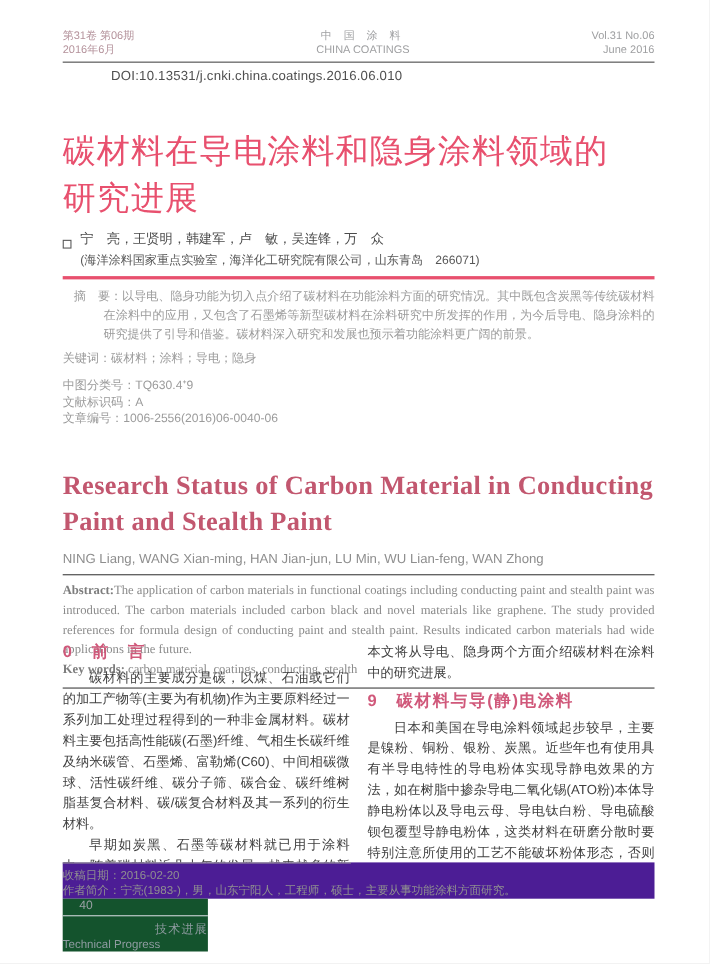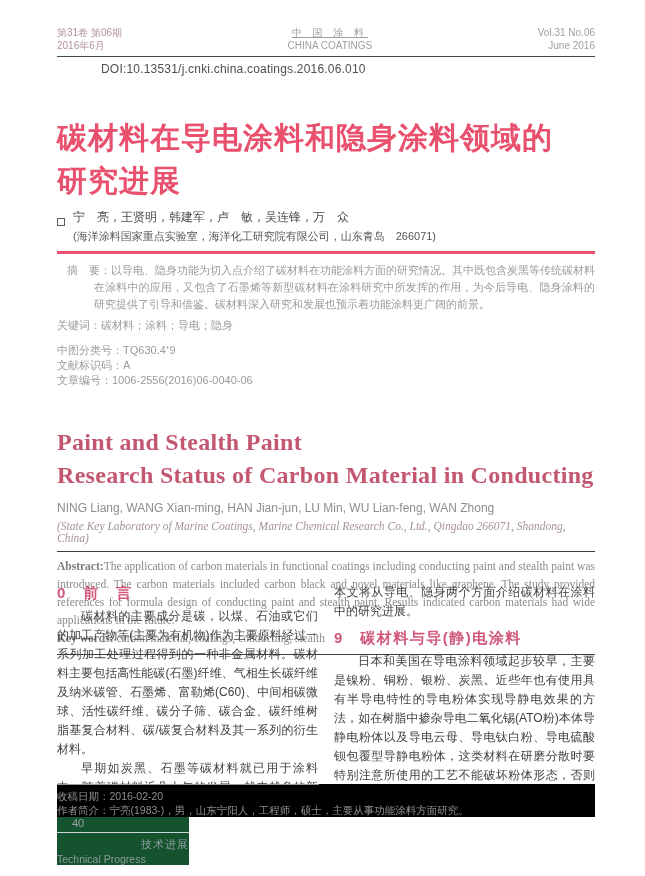--- a/index.html
+++ b/index.html
@@ -7,26 +7,26 @@
   body { font-family:"Liberation Sans", sans-serif; }
   .page {
     position:relative; width:645px; height:876px; margin:0 auto;
     background:#ffffff; padding:26px 50px 0 57px; overflow:hidden;
     color:#3f3f3f;
   }
   
   .jheader { display:flex; justify-content:space-between; font-size:10px; line-height:13px; }
   .jh-left { color:#b4929b; }
   .jh-center { color:#9e9fa1; text-align:center; }
-  .jh-center .cnname { letter-spacing:4px;text-decoration:underline; }
+  .jh-center .cnname { letter-spacing:4px; }
   .jh-right { color:#9e9fa1; text-align:right; }
   .jh-rule { height:1px; background:#4a4a4a; margin-top:4px; }
   .doi { font-size:12px; color:#4f4f4f; margin-top:5px; letter-spacing:0.2px;margin-left:44px; }
   
-  .cn-title { margin-top:40px; font-size:30px; line-height:43px; font-weight:bold;
+  .cn-title { margin-top:40px; font-size:30px; line-height:43px; font-weight:normal;
               color:#e8506e; letter-spacing:1px; }
   .block { display:block; }
   .cn-authors { margin-top:7px; font-size:12px; color:#4b4b4b; display:flex; align-items:flex-end; }
   .marker { display:inline-block; width:8px; height:8px; border:1.5px solid #5a5a5a; margin-right:8px; }
   .cn-affil { margin-top:3px; padding-left:16px; font-size:11px; color:#565656; }
   .pink-rule { height:3px; background:#e8506e; margin-top:7px; }
   
   .cn-abstract { margin-top:8px; color:#9b9b9b; }
   .abs { font-size:11px; line-height:17px; margin-left:10px; padding-left:27px;
          text-indent:-27px; text-align:justify; }
@@ -45,21 +45,21 @@
   
   .col { position:absolute; top:583px; width:261px; font-size:12px; line-height:19px;
          color:#3f3f3f; text-align:justify; z-index:1; }
   .col.left { left:57px; }
   .col.right { left:334px; }
   .col h3 { font-size:15px; color:#d0587a; font-weight:bold; letter-spacing:1.5px;
             margin:0 0 5px 0; }
   .col.right h3 { margin-top:7px; }
   .indent { text-indent:2em; }
   
-  .footnote { position:absolute; left:57px; right:50px; top:784px; background:#000000;
+  .footnote { position:absolute; left:57px; right:50px; top:784px; background:#4c1d95;
               z-index:2; font-size:10.5px; line-height:14px; color:#909090; }
   .fn-rule { width:262px; height:1px; background:#9a9a9a; margin-bottom:4px; }
   .fn-bio { white-space:nowrap; }
   
   .pfooter { position:absolute; left:57px; bottom:11px; z-index:3; background:#14532d; }
   .pnum { font-size:11px; color:#9aa0a5; padding-left:15px; }
   .pf-rule { width:132px; height:1px; background:#ccd4d6; margin-top:3px; }
   .col-cn { font-size:11px; color:#8e9ba0; margin-top:4px; letter-spacing:1px;text-align:right; }
   .col-en { font-size:10.5px; color:#8e9ba0; margin-top:1px; }
 </style>
@@ -102,25 +102,24 @@
     <p class="abs"><span>摘　要：</span><span>以导电、隐身功能为切入点介绍了碳材料在功能涂料方面的研究情况。其中既包含炭黑等传统碳材料在涂料中的应用，又包含了石墨烯等新型碳材料在涂料研究中所发挥的作用，为今后导电、隐身涂料的研究提供了引导和借鉴。碳材料深入研究和发展也预示着功能涂料更广阔的前景。</span></p>
     <p class="kw"><span>关键词：</span><span>碳材料；涂料；导电；隐身</span></p>
     <div class="meta-row">
       <span>中图分类号：TQ630.4⁺9</span>
       <span>文献标识码：A</span>
       <span>文章编号：1006-2556(2016)06-0040-06</span>
     </div>
   </section>
 
   <h2 class="en-title">
+    <span class="block">Research Status of Carbon Material in Conducting</span>
     <span class="block">Paint and Stealth Paint</span>
-    <span class="block">Research Status of Carbon Material in Conducting</span>
   </h2>
   <div class="en-authors">NING Liang, WANG Xian-ming, HAN Jian-jun, LU Min, WU Lian-feng, WAN Zhong</div>
-  <div class="en-affil">(State Key Laboratory of Marine Coatings, Marine Chemical Research Co., Ltd., Qingdao 266071, Shandong, China)</div>
 
   <div class="thin-rule"></div>
   <section class="en-abstract">
     <p><span class="b">Abstract:</span><span>The application of carbon materials in functional coatings including conducting paint and stealth paint was introduced. The carbon materials included carbon black and novel materials like graphene. The study provided references for formula design of conducting paint and stealth paint. Results indicated carbon materials had wide applications in the future.</span></p>
     <p><span class="b">Key words: </span><span>carbon material, coatings, conducting, stealth</span></p>
   </section>
   <div class="thin-rule"></div>
 
   <div class="col left">
     <h3>0　前　言</h3>

